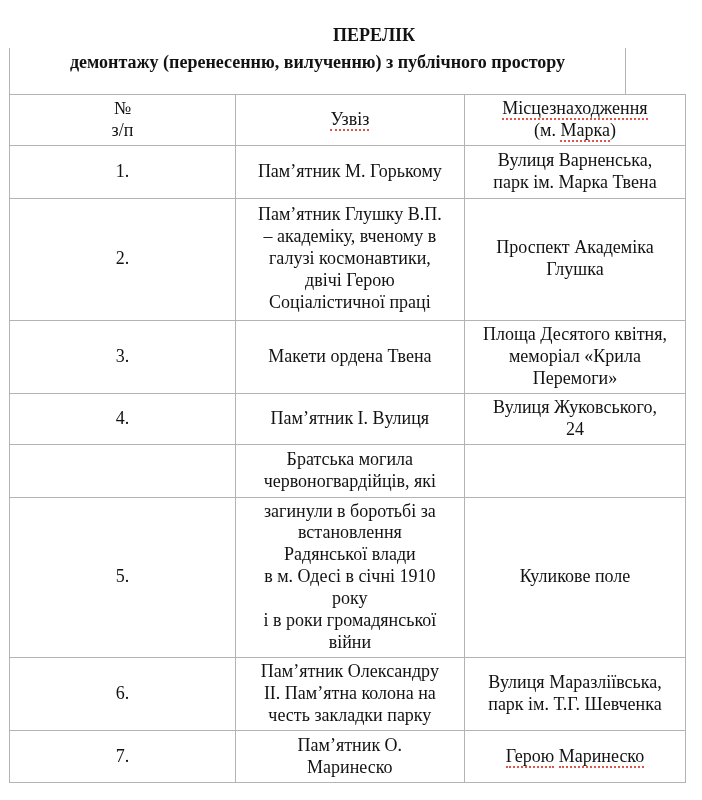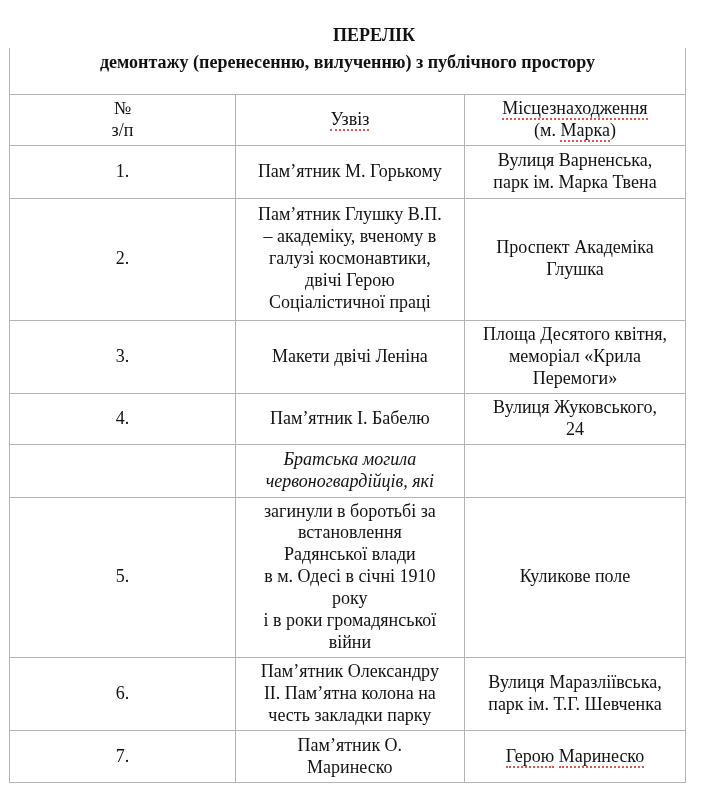--- a/index.html
+++ b/index.html
@@ -18,21 +18,21 @@
     margin-top: 23px;
     text-align: center;
     font-weight: bold;
     font-size: 18px;
     line-height: 1.38;
     padding-left: 46px;
   }
   
   .pre-strip {
     margin-left: 9px;
-    width: 677px;
+    width: 617px;
     height: 46px;
     box-sizing: border-box;
     border-left: 1px solid #b3b3b3;
     border-right: 1px solid #b3b3b3;
     text-align: center;
     font-weight: bold;
     font-size: 18px;
     line-height: 1.38;
     padding-top: 2px;
   }
@@ -58,21 +58,21 @@
   td.c-loc { text-align: center; white-space: pre-line; }
   .sp {
     border-bottom: 2px dotted #e0544a;
     padding-bottom: 0px;
   }
   tr.h-header { height: 43px; }
   tr.h-r1 { height: 53px; }
   tr.h-r2 { height: 122px; }
   tr.h-r3 { height: 72px; }
   tr.h-r4 { height: 45px; }
-  tr.h-r5a { height: 53px; font-style: italic; }
+  tr.h-r5a { height: 53px; }
   tr.h-r5b { height: 152px; }
   tr.h-r6 { height: 71px; }
   tr.h-r7 { height: 52px; }
 </style>
 </head>
 <body>
 
 <div class="doc-title">
   <div>ПЕРЕЛІК</div>
 </div>
@@ -114,28 +114,28 @@
       <td class="c-name">Пам’ятник Глушку В.П.
 – академіку, вченому в
 галузі космонавтики,
 двічі Герою
 Соціалістичної праці</td>
       <td class="c-loc">Проспект Академіка
 Глушка</td>
     </tr>
     <tr class="h-r3">
       <td class="c-num">3.</td>
-      <td class="c-name">Макети двічі Леніна</td>
+      <td class="c-name">Макети ордена Твена</td>
       <td class="c-loc">Площа Десятого квітня,
 меморіал «Крила
 Перемоги»</td>
     </tr>
     <tr class="h-r4">
       <td class="c-num">4.</td>
-      <td class="c-name">Пам’ятник І. Бабелю</td>
+      <td class="c-name">Пам’ятник І. Вулиця</td>
       <td class="c-loc">Вулиця Жуковського,
 24</td>
     </tr>
     <tr class="h-r5a">
       <td class="c-num"></td>
       <td class="c-name">Братська могила
 червоногвардійців, які</td>
       <td class="c-loc"></td>
     </tr>
     <tr class="h-r5b">

